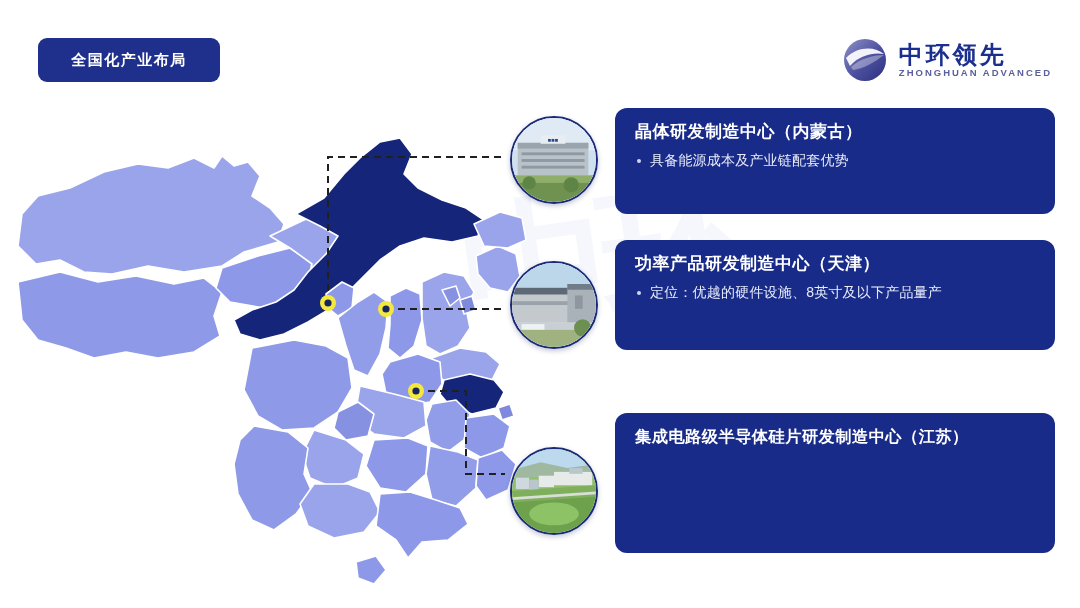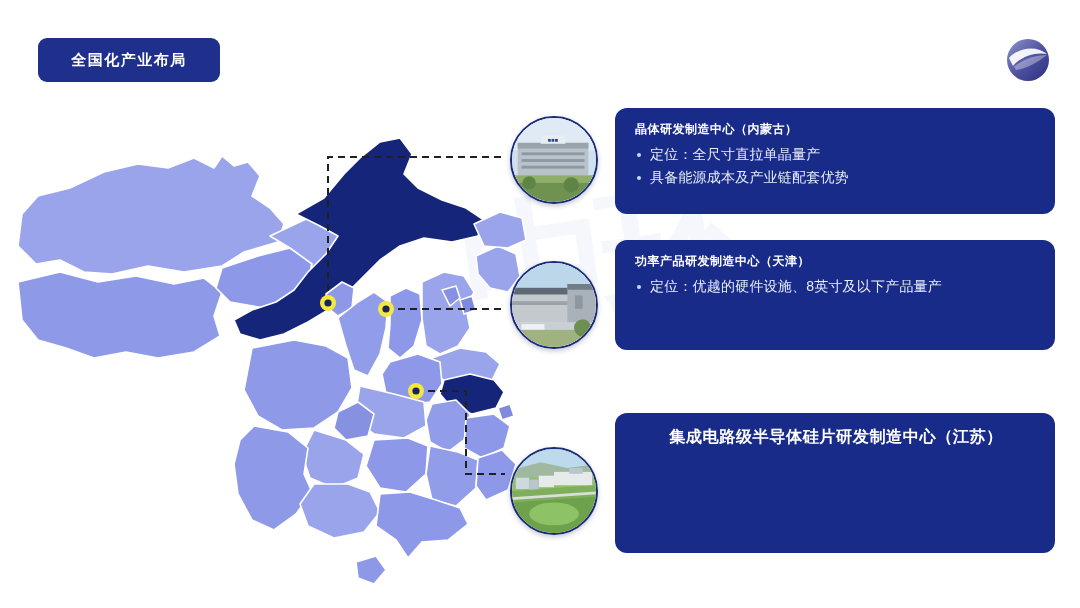--- a/index.html
+++ b/index.html
@@ -62,24 +62,24 @@
   .card {
     position:absolute; left:615px; width:440px;
     background:#182b88; border-radius:12px;
     padding:14px 18px 14px 20px;
     color:#ffffff;
   }
   .card-1 { top:108px; height:106px; }
   .card-2 { top:240px; height:110px; }
   .card-3 { top:413px; height:140px; }
   .card-title {
-    font-size:12px; font-weight:bold; color:#ffffff;
+    font-size:17px; font-weight:bold; color:#ffffff;
     letter-spacing:.5px; margin-bottom:7px; line-height:1.2;
   }
-  .card-3 .card-title { font-size:16.2px;text-align:center; }
+  .card-3 .card-title { font-size:16.2px; }
   .bullet-list { list-style:none; }
   .bullet-list li {
     font-size:14px; color:#e8ecfb; line-height:1.62;
     position:relative; padding-left:15px; letter-spacing:.2px;
   }
   .bullet-list li::before {
     content:""; position:absolute; left:2px; top:10px;
     width:4px; height:4px; border-radius:50%; background:#cfd6f5;
   }
 </style>
@@ -102,20 +102,24 @@
             <stop offset="0%" stop-color="#8e93c9"></stop>
             <stop offset="55%" stop-color="#4b4f9e"></stop>
             <stop offset="100%" stop-color="#2a2f7e"></stop>
           </linearGradient>
         </defs>
         <circle cx="24" cy="24" r="21" fill="url(#lg)"></circle>
         <path d="M5 22 C16 10, 34 10, 43 18 C33 16, 18 19, 9 30 Z" fill="#ffffff" opacity=".92"></path>
         <path d="M10 31 C20 22, 33 19, 43 19 C34 26, 22 33, 12 34 Z" fill="#ffffff" opacity=".35"></path>
       </svg>
     </div>
+    <div class="logo-text">
+      <div class="logo-cn">中环领先</div>
+      <div class="logo-en">ZHONGHUAN ADVANCED</div>
+    </div>
   </div>
 
   <div class="map-wrap">
     <svg viewBox="0 0 520 500" xmlns="http://www.w3.org/2000/svg">
       <g stroke="#ffffff" stroke-width="1.6" stroke-linejoin="round">
 
         <path fill="#9aa4ea" d="M14,118 L30,100 L62,92 L96,76 L130,68 L160,72 L186,62 L206,72 L214,60 L226,70 L240,66 L252,80 L244,100 L262,112 L276,128 L270,146 L236,156 L214,170 L176,176 L140,170 L104,178 L76,176 L52,164 L28,168 L10,150 Z"></path>
 
         <path fill="#8e9ae7" d="M10,186 L52,176 L90,186 L128,180 L166,188 L196,182 L214,196 L206,220 L212,240 L186,256 L150,262 L118,256 L86,262 L58,252 L30,244 L14,224 Z"></path>
 
@@ -255,21 +259,20 @@
       <path d="M0,44 L88,38 L88,54 L0,58 Z" fill="#7fae5c"></path>
       <path d="M0,56 L88,50 L88,88 L0,88 Z" fill="#6da14c"></path>
       <ellipse cx="44" cy="68" rx="26" ry="12" fill="#8dc266"></ellipse>
       <path d="M0,52 L88,46" stroke="#d8dfd5" stroke-width="3" fill="none"></path>
     </svg>
   </div>
 
   <div class="card card-1">
     <div class="card-title">晶体研发制造中心（内蒙古）</div>
     <ul class="bullet-list">
-      <li>定位：全尺寸直拉单晶量产</li>
       <li>具备能源成本及产业链配套优势</li>
     </ul>
   </div>
 
   <div class="card card-2">
     <div class="card-title">功率产品研发制造中心（天津）</div>
     <ul class="bullet-list">
       <li>定位：优越的硬件设施、8英寸及以下产品量产</li>
     </ul>
   </div>

